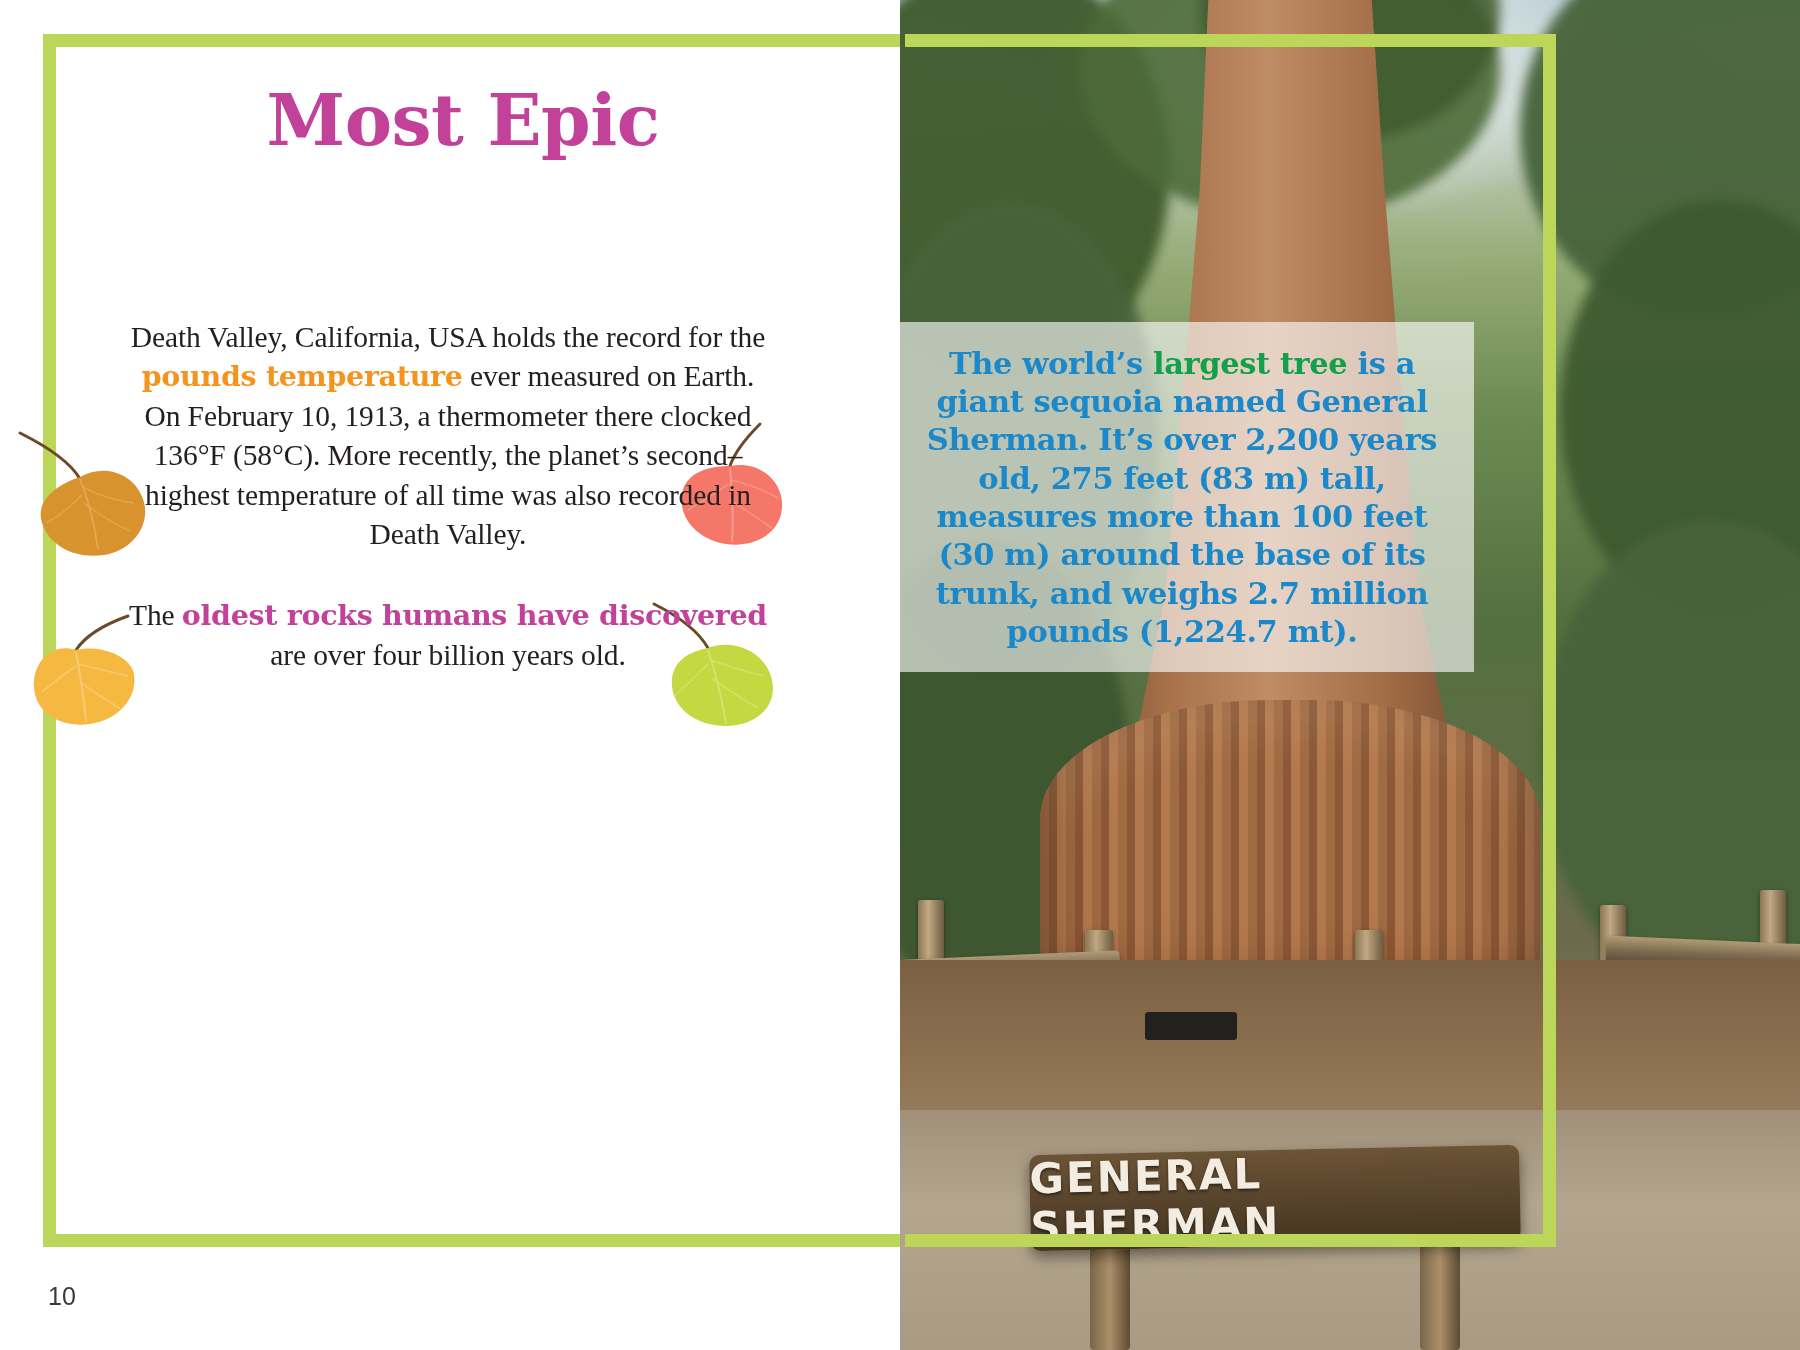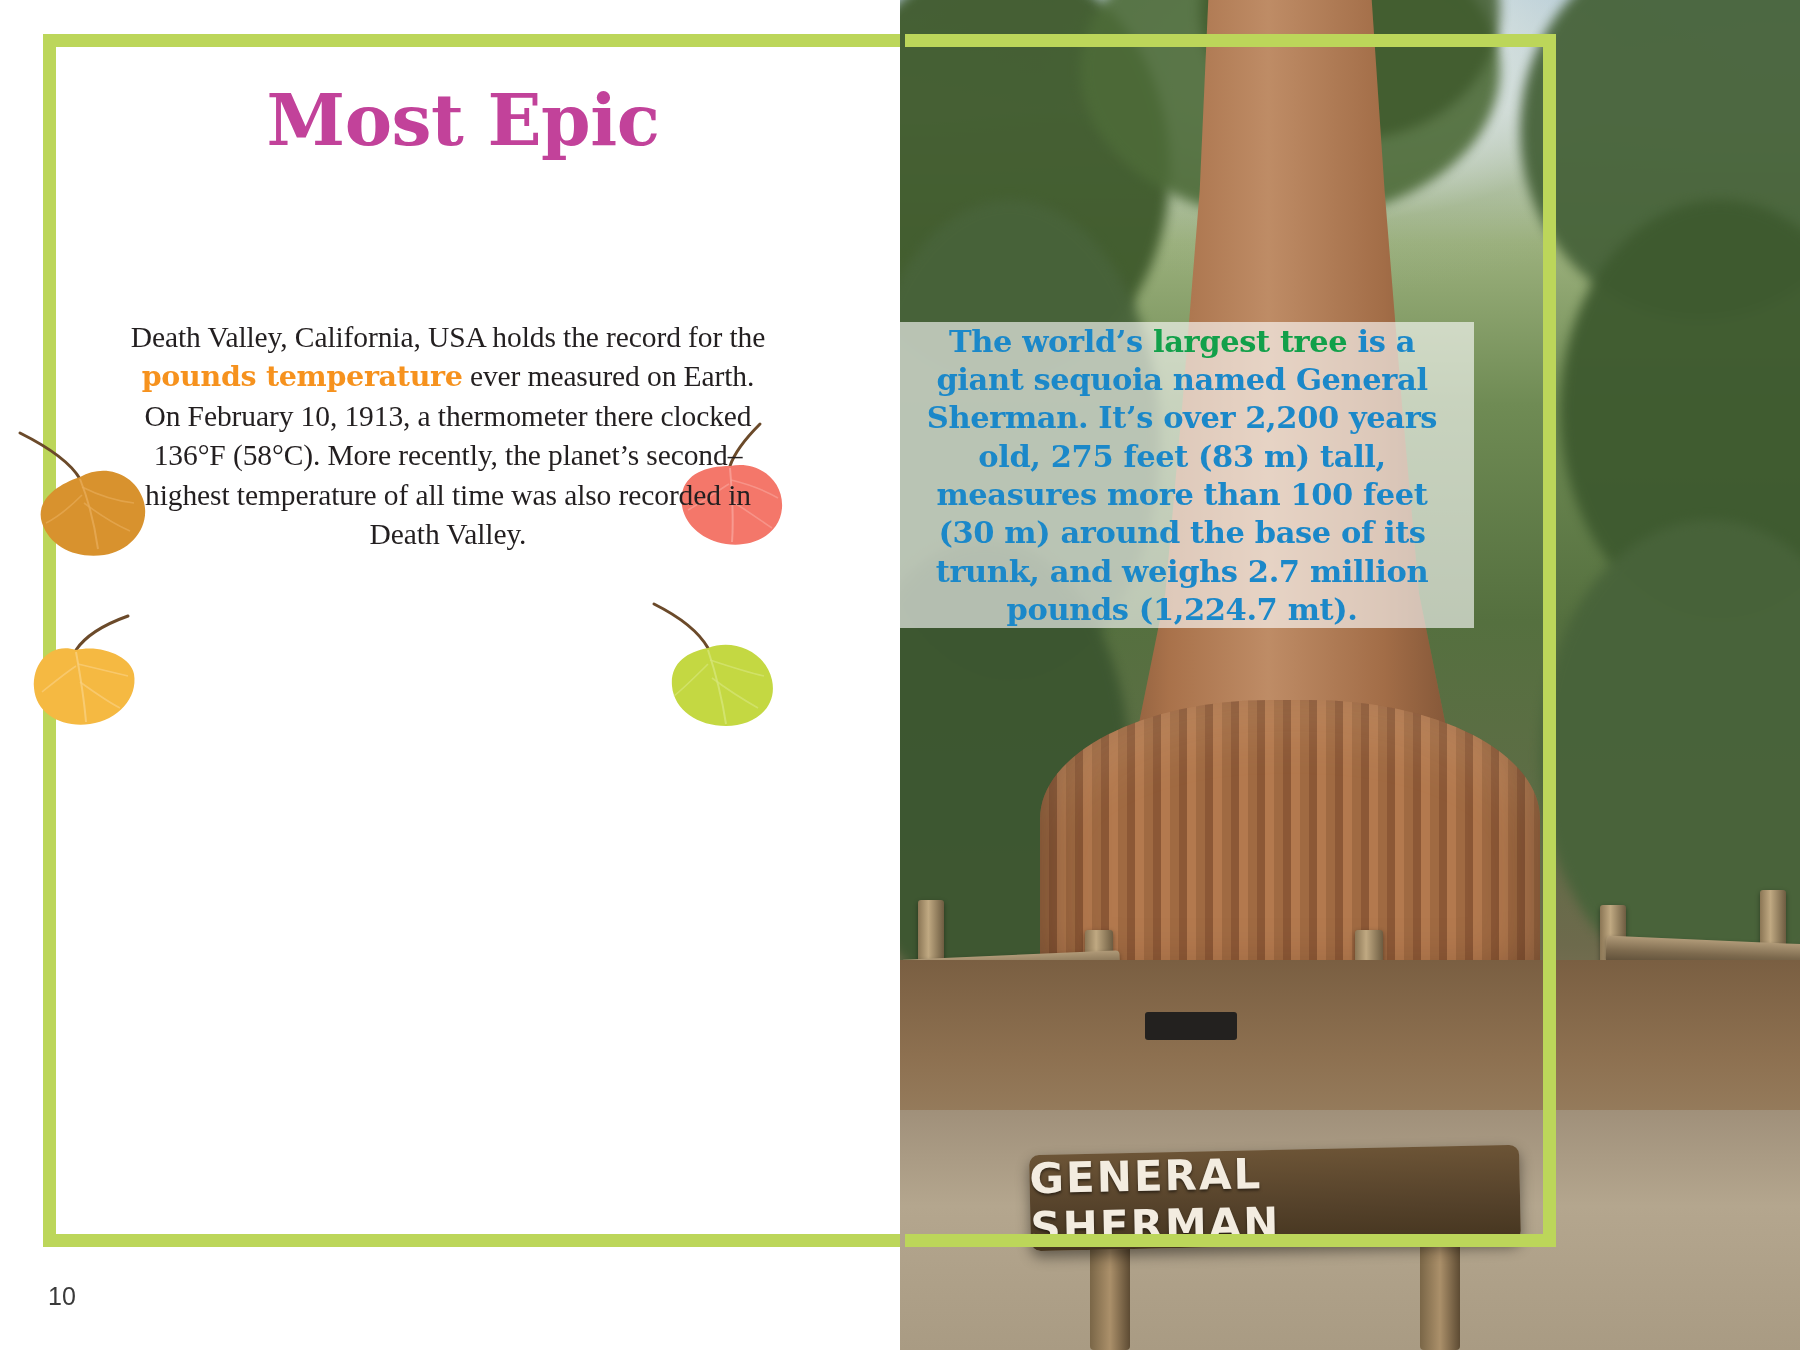--- a/index.html
+++ b/index.html
@@ -290,21 +290,21 @@
     position: absolute;
     left: 0; top: 960px; width: 900px; height: 190px;
     background: linear-gradient(to bottom, #7a5f42, #8d7050 50%, #9a8263);
     z-index: 2;
   }
 
   
   .caption-box {
     position: absolute;
     left: 890px; top: 322px;
-    width: 584px; height: 306px;
+    width: 584px; height: 350px;
     background: rgba(255,255,255,0.62);
     display: flex;
     align-items: center;
     justify-content: center;
     z-index: 8;
   }
   .caption-text {
     font-family: "DejaVu Serif", serif;
     font-weight: bold;
     font-size: 30.5px;
@@ -332,20 +332,23 @@
     </div>
 
     <div class="body-col">
 
       <p class="para p1">
         <span>Death Valley, California, USA holds the record for the </span><span class="hl c-orange">pounds temperature</span><span> ever measured on Earth. On February 10, 1913, a thermometer there clocked 136°F (58°C). More recently, the planet’s second–highest temperature of all time was also recorded in Death Valley.</span>
       </p>
 
 
 
+      <p class="para p4">
+        <span>The </span><span class="hl c-pink">oldest rocks humans have discovered</span><span> are over four billion years old.</span>
+      </p>
 
 
     </div>
 
     <svg class="leaf" style="left:12px; top:425px; width:140px; height:135px;" viewBox="0 0 140 135">
       <path d="M8 8 C40 24 60 40 68 54" stroke="#6b4a2a" stroke-width="3" fill="none" stroke-linecap="round"></path>
       <path d="M68 52 C92 38 122 48 131 74 C140 100 120 126 92 130 C64 134 38 122 30 98 C23 76 44 60 68 52 Z" fill="#d8922e"></path>
       <path d="M68 54 C76 74 82 96 86 124" stroke="#e7ab57" stroke-width="2" fill="none" opacity="0.8"></path>
       <path d="M70 62 C86 70 104 76 122 78 M72 78 C88 90 104 100 118 106 M70 70 C58 82 46 92 34 98" stroke="#e7ab57" stroke-width="1.6" fill="none" opacity="0.7"></path>
     </svg>

